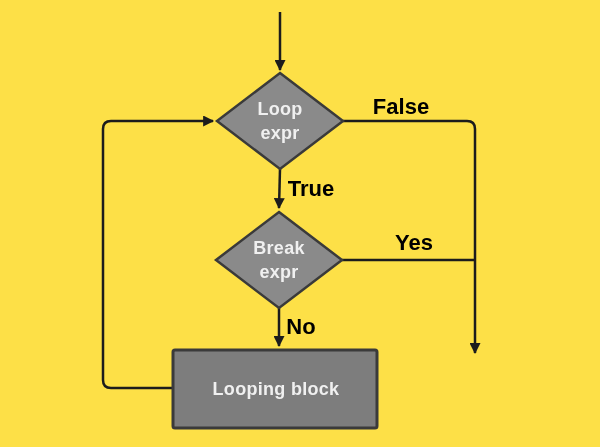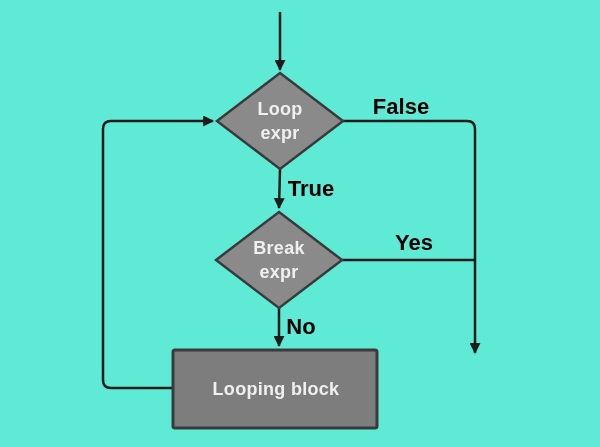--- a/index.html
+++ b/index.html
@@ -4,21 +4,21 @@
 <style>
   html, body {
     margin: 0;
     padding: 0;
     background: #ffffff;
   }
   .canvas {
     position: relative;
     width: 600px;
     height: 447px;
-    background: #5eead4;
+    background: #fde047;
     overflow: hidden;
     font-family: "Liberation Sans", sans-serif;
   }
   svg { display: block; }
   .shape-text {
     font-family: "Liberation Sans", "DejaVu Sans", sans-serif;
     font-size: 18px;
     font-weight: 600;
     letter-spacing: 0.3px;
   }

